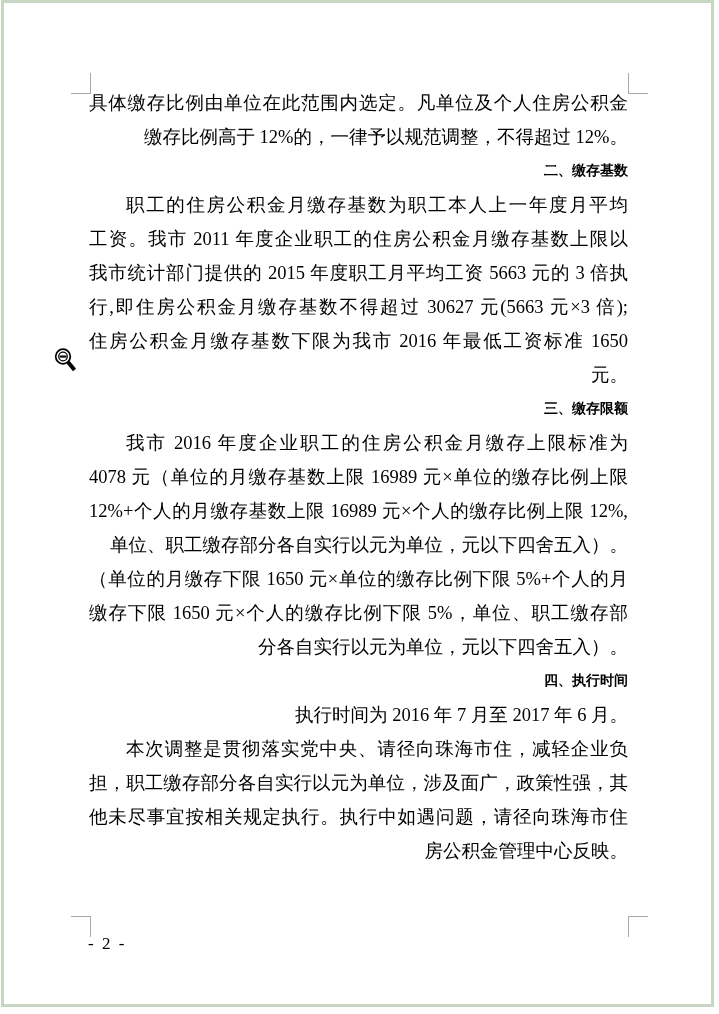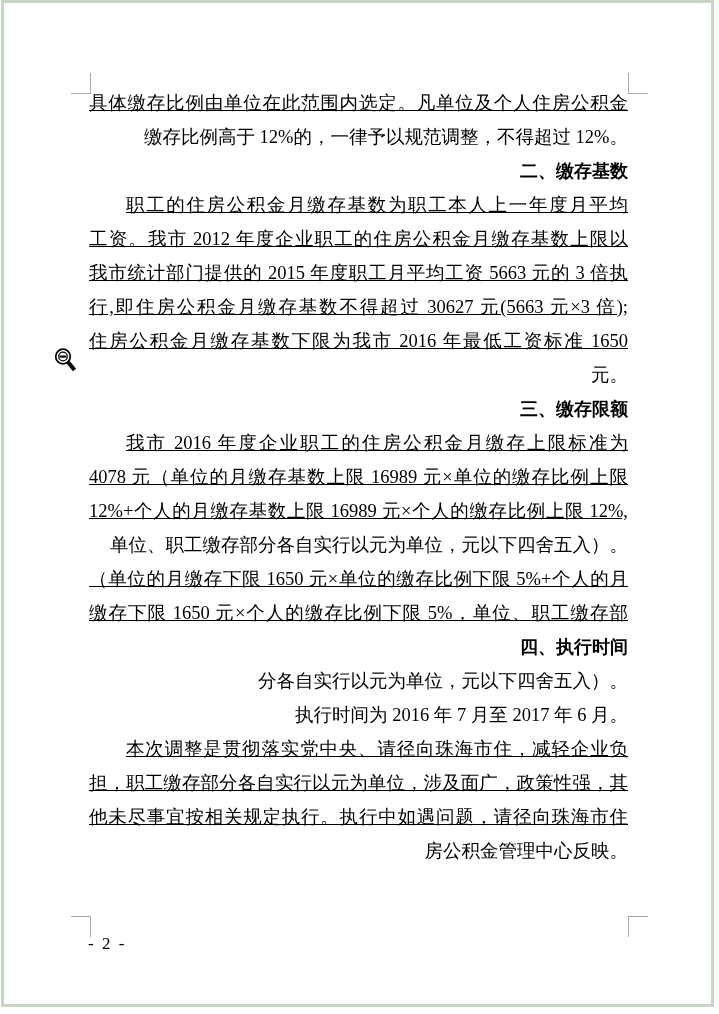--- a/index.html
+++ b/index.html
@@ -27,26 +27,26 @@
   .mark.br { left: 628px; top: 916px; border-left: 1px solid #a9a9a9;  border-top: 1px solid #a9a9a9; }
 
   .content {
     position: absolute;
     left: 89px; top: 86px;
     width: 539px;
     font-size: 18.5px;
     line-height: 34px;
   }
   .ln { text-align: right; }
-  .j  { text-align: justify; text-align-last: justify; text-justify: inter-character; text-decoration: underline; }
+  .j  { text-align: justify; text-align-last: justify; text-justify: inter-character; }
   .ind { text-indent: 2em; }
   .h {
     font-weight: 700;
-    font-family: Liberation Serif, serif;
-    font-size: 18px;
+    font-family: Liberation Mono, monospace;
+    font-size: 14px;
   }
 
   .cursor-icon {
     position: absolute;
     left: 54px; top: 347px;
     width: 24px; height: 28px;
   }
   .pagenum {
     position: absolute;
     left: 88px; top: 934px;
@@ -69,34 +69,34 @@
   <circle cx="9" cy="9.5" r="4.3" fill="none" stroke="#000000" stroke-width="1.2"></circle>
   <rect x="5.6" y="8.5" width="6.8" height="2.1" fill="#000000"></rect>
   <line x1="14.2" y1="15.2" x2="20.5" y2="23" stroke="#000000" stroke-width="4"></line>
 </svg>
 
 <div class="content">
   <div class="ln j">具体缴存比例由单位在此范围内选定。凡单位及个人住房公积金</div>
   <div class="ln">缴存比例高于 12%的，一律予以规范调整，不得超过 12%。</div>
   <div class="ln h ind">二、缴存基数</div>
   <div class="ln j ind">职工的住房公积金月缴存基数为职工本人上一年度月平均</div>
-  <div class="ln j">工资。我市 2012 年度企业职工的住房公积金月缴存基数上限以</div>
+  <div class="ln j">工资。我市 2011 年度企业职工的住房公积金月缴存基数上限以</div>
   <div class="ln j">我市统计部门提供的 2015 年度职工月平均工资 5663 元的 3 倍执</div>
   <div class="ln j">行,即住房公积金月缴存基数不得超过 30627 元(5663 元×3 倍);</div>
   <div class="ln j">住房公积金月缴存基数下限为我市 2016 年最低工资标准 1650</div>
   <div class="ln">元。</div>
   <div class="ln h ind">三、缴存限额</div>
   <div class="ln j ind">我市 2016 年度企业职工的住房公积金月缴存上限标准为</div>
   <div class="ln j">4078 元（单位的月缴存基数上限 16989 元×单位的缴存比例上限</div>
   <div class="ln j">12%+个人的月缴存基数上限 16989 元×个人的缴存比例上限 12%,</div>
   <div class="ln">单位、职工缴存部分各自实行以元为单位，元以下四舍五入）。</div>
   <div class="ln j">（单位的月缴存下限 1650 元×单位的缴存比例下限 5%+个人的月</div>
   <div class="ln j">缴存下限 1650 元×个人的缴存比例下限 5%，单位、职工缴存部</div>
+  <div class="ln">分各自实行以元为单位，元以下四舍五入）。</div>
   <div class="ln h ind">四、执行时间</div>
-  <div class="ln">分各自实行以元为单位，元以下四舍五入）。</div>
   <div class="ln ind">执行时间为 2016 年 7 月至 2017 年 6 月。</div>
   <div class="ln j ind">本次调整是贯彻落实党中央、请径向珠海市住，减轻企业负</div>
   <div class="ln j">担，职工缴存部分各自实行以元为单位，涉及面广，政策性强，其</div>
   <div class="ln j">他未尽事宜按相关规定执行。执行中如遇问题，请径向珠海市住</div>
   <div class="ln">房公积金管理中心反映。</div>
 </div>
 
 <div class="pagenum">- 2 -</div>
 
 </body></html>

